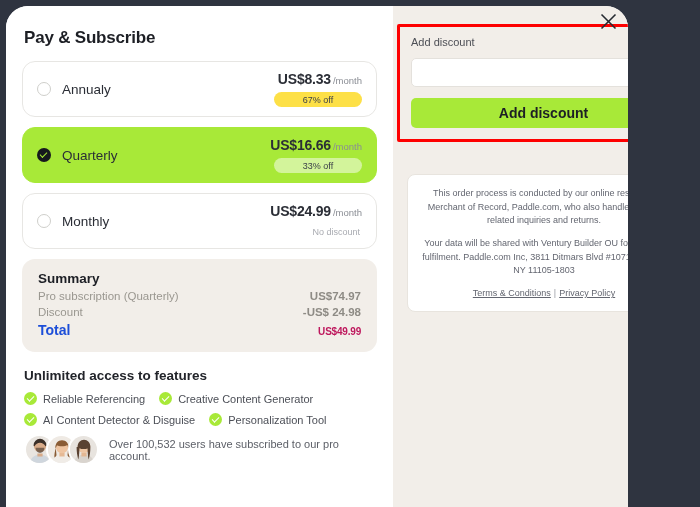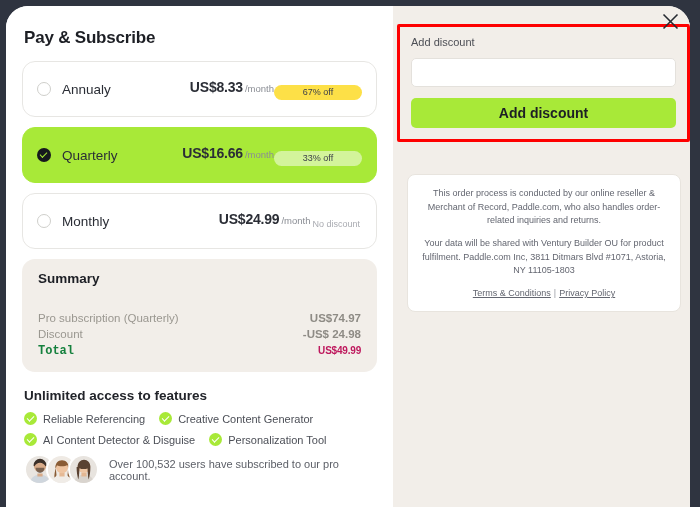--- a/index.html
+++ b/index.html
@@ -11,21 +11,21 @@
   }
   #app {
     position: relative;
     width: 700px; height: 507px;
     background: #2f3440;
   }
   
   .card {
     position: absolute;
     left: 6px; top: 6px;
-    width: 684px; height: 501px;
+    width: 622px; height: 501px;
     background: #ffffff;
     border-radius: 22px 22px 0 0;
     overflow: hidden;
     display: flex;
   }
   
   .left {
     width: 387px;
     height: 100%;
     background: #ffffff;
@@ -77,21 +77,21 @@
     transform: rotate(-45deg);
   }
   .plan-name {
     font-size: 13.5px;
     color: #2b2e36;
   }
   .plan-right {
     margin-left: auto;
     text-align: right;
     display: flex;
-    flex-direction: row;
+    flex-direction: column;
     align-items: flex-end;
   }
   .price-line { line-height: 1; margin-bottom: 5px; }
   .price {
     font-size: 14px;
     font-weight: bold;
     color: #2b2e36;
     letter-spacing: -0.2px;
   }
   .per {
@@ -119,33 +119,33 @@
   .summary {
     background: #f2eee9;
     border-radius: 13px;
     padding: 12px 16px 14px 16px;
     margin-top: 4px;
   }
   .summary h3 {
     font-size: 13.5px;
     font-weight: bold;
     color: #1d1f25;
-    margin-bottom: 26px;
+    margin-bottom: 4px;
   }
   .srow {
     display: flex;
     justify-content: space-between;
     align-items: baseline;
     font-size: 11.5px;
     color: #9a9790;
     margin-bottom: 4px;
   }
   .srow .sval { color: #8e8b85; font-weight: bold; font-size: 11.5px; }
   .srow.total { margin-top: 4px; margin-bottom: 0; }
-  .srow.total .slabel { font-size: 12px; color: #15803d; font-weight: bold; font-family: Liberation Mono, monospace; }
+  .srow.total .slabel { font-size: 14px; color: #1d4ed8; font-weight: bold; }
   .srow.total .sval { font-size: 10px; color: #be185d; font-weight: bold; letter-spacing: -0.2px; }
   
   .feat-title {
     font-size: 13.5px;
     font-weight: bold;
     color: #22242a;
     margin: 16px 0 9px 2px;
   }
   .feat-row {
     display: flex;

